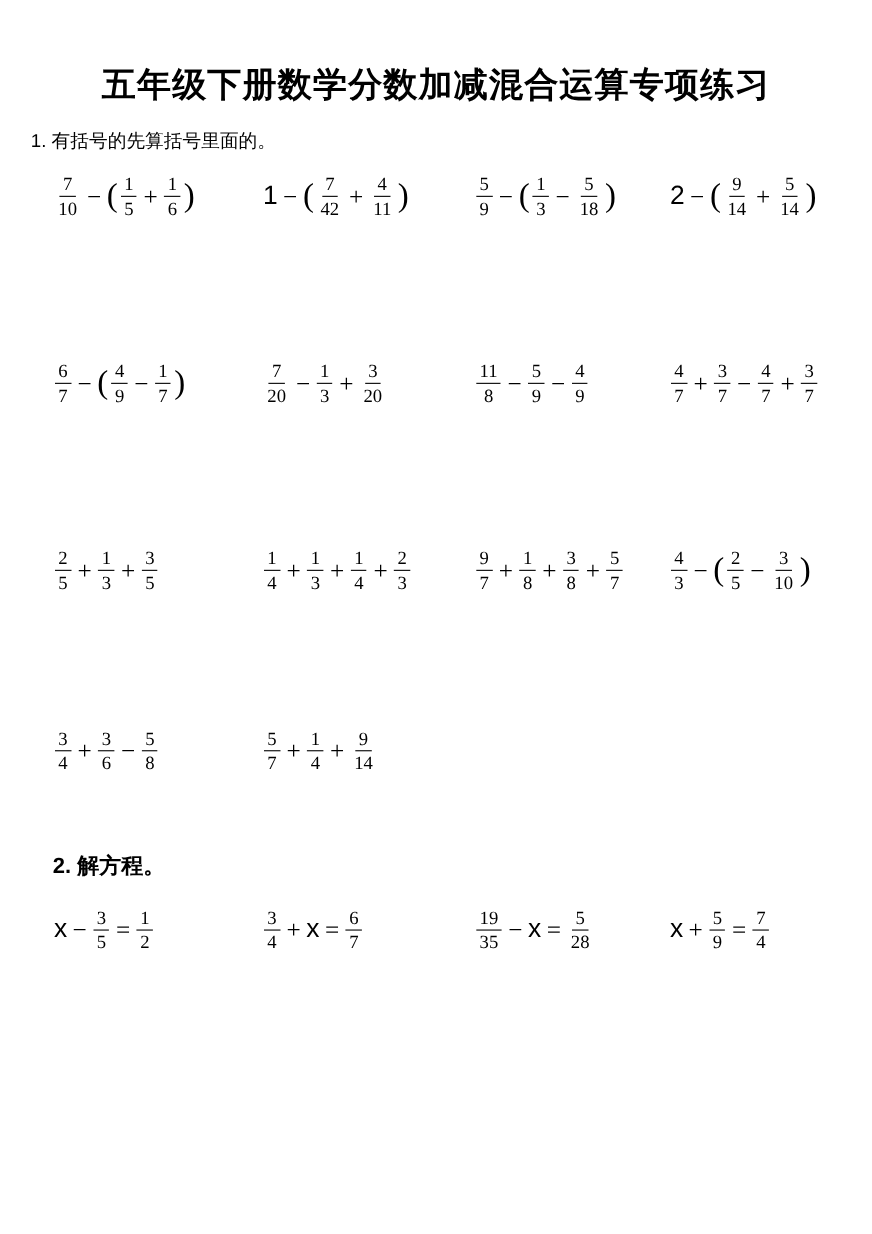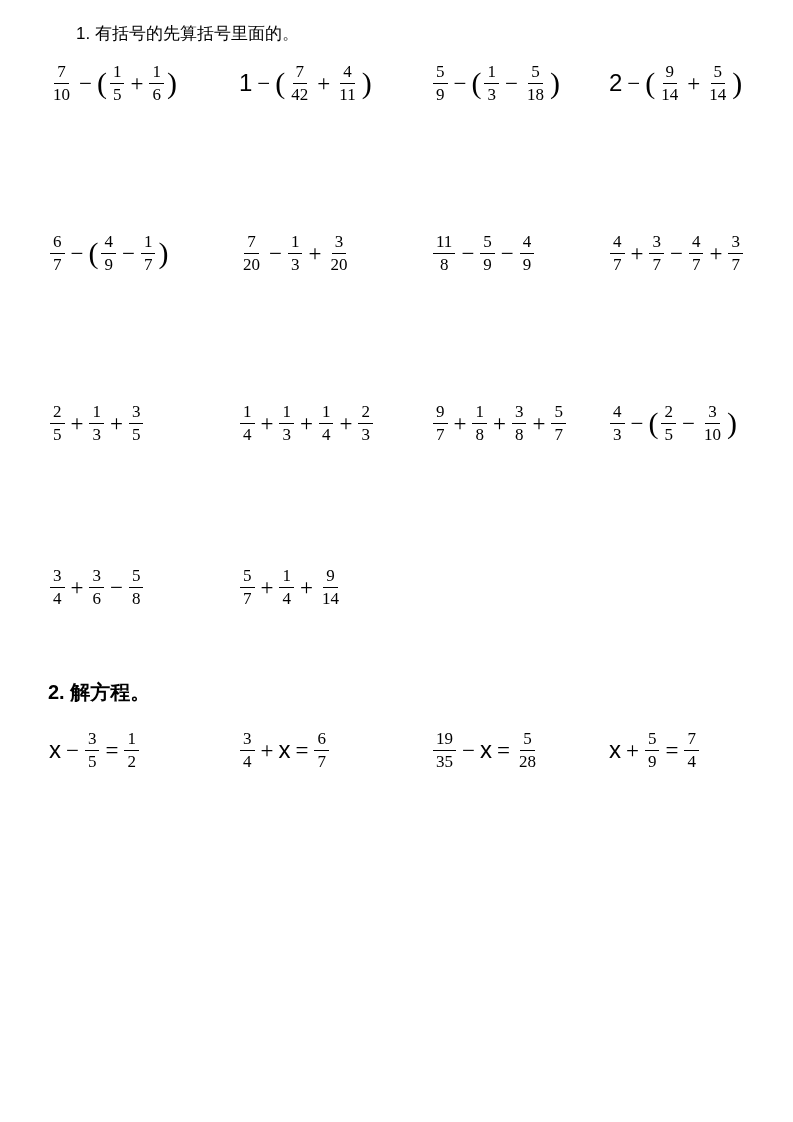--- a/index.html
+++ b/index.html
@@ -18,21 +18,21 @@
     letter-spacing:1px;
     line-height:1.2;
     font-family:"Liberation Sans", sans-serif;
   }
   .h-sec {
     margin:24px 0 0 48px;
     font-size:20px;
     font-weight:700;
   }
   .sub {
-    margin:22px 0 0 76px;
+    margin:22px 0 0 28px;
     font-size:17px;
     font-weight:400;
   }
 
   .prow {
     display:flex;
     align-items:center;
     margin-left:48px;
     height:56px;
   }
@@ -92,20 +92,21 @@
     font-size:24px;
     line-height:1;
     margin:0 1px;
   }
 </style>
 </head>
 <body>
 
 <div class="page">
 
+  <div class="title">五年级下册数学分数加减混合运算专项练习</div>
 
 
   <div class="sub">1. 有括号的先算括号里面的。</div>
 
   <div class="prow row-1">
       <div class="cell problem" title="7/10 − (1/5 + 1/6)">
         <span class="frac">
           <span class="num">7</span>
           <span class="den">10</span>
         </span>

